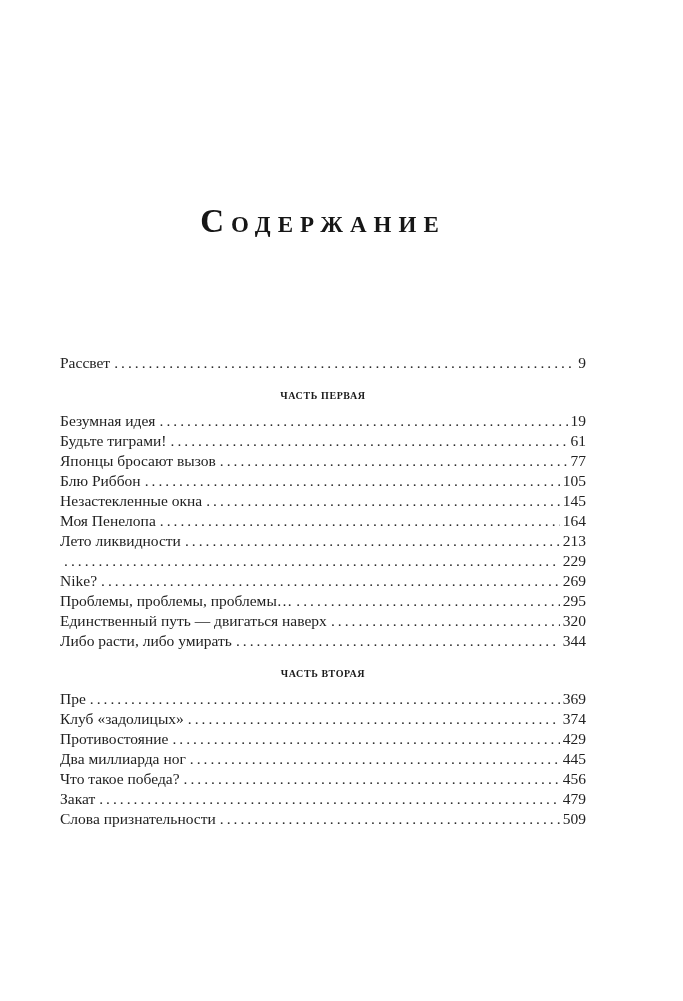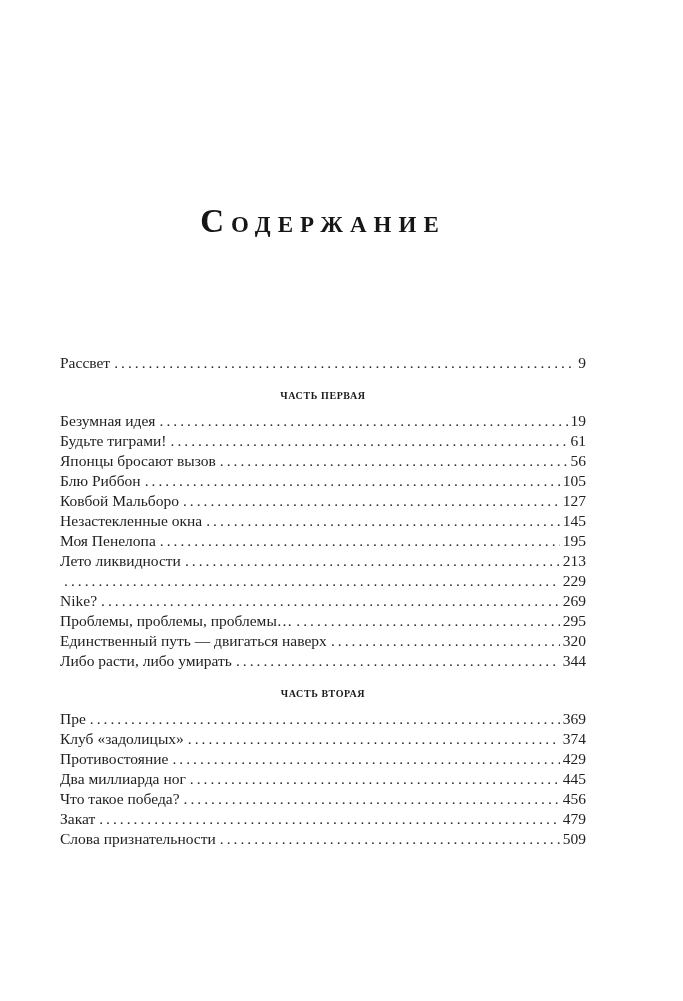--- a/index.html
+++ b/index.html
@@ -88,41 +88,36 @@
         <span class="pg">19</span>
       </div>
       <div class="row">
         <span class="t">Будьте тиграми!</span>
         <span class="dots"></span>
         <span class="pg">61</span>
       </div>
       <div class="row">
         <span class="t">Японцы бросают вызов</span>
         <span class="dots"></span>
-        <span class="pg">56</span>
+        <span class="pg">77</span>
       </div>
       <div class="row">
         <span class="t">Блю Риббон</span>
         <span class="dots"></span>
         <span class="pg">105</span>
-      </div>
-      <div class="row">
-        <span class="t">Ковбой Мальборо</span>
-        <span class="dots"></span>
-        <span class="pg">127</span>
       </div>
       <div class="row">
         <span class="t">Незастекленные окна</span>
         <span class="dots"></span>
         <span class="pg">145</span>
       </div>
       <div class="row">
         <span class="t">Моя Пенелопа</span>
         <span class="dots"></span>
-        <span class="pg">195</span>
+        <span class="pg">164</span>
       </div>
       <div class="row">
         <span class="t">Лето ликвидности</span>
         <span class="dots"></span>
         <span class="pg">213</span>
       </div>
       <div class="row">
         <span class="dots"></span>
         <span class="pg">229</span>
       </div>

